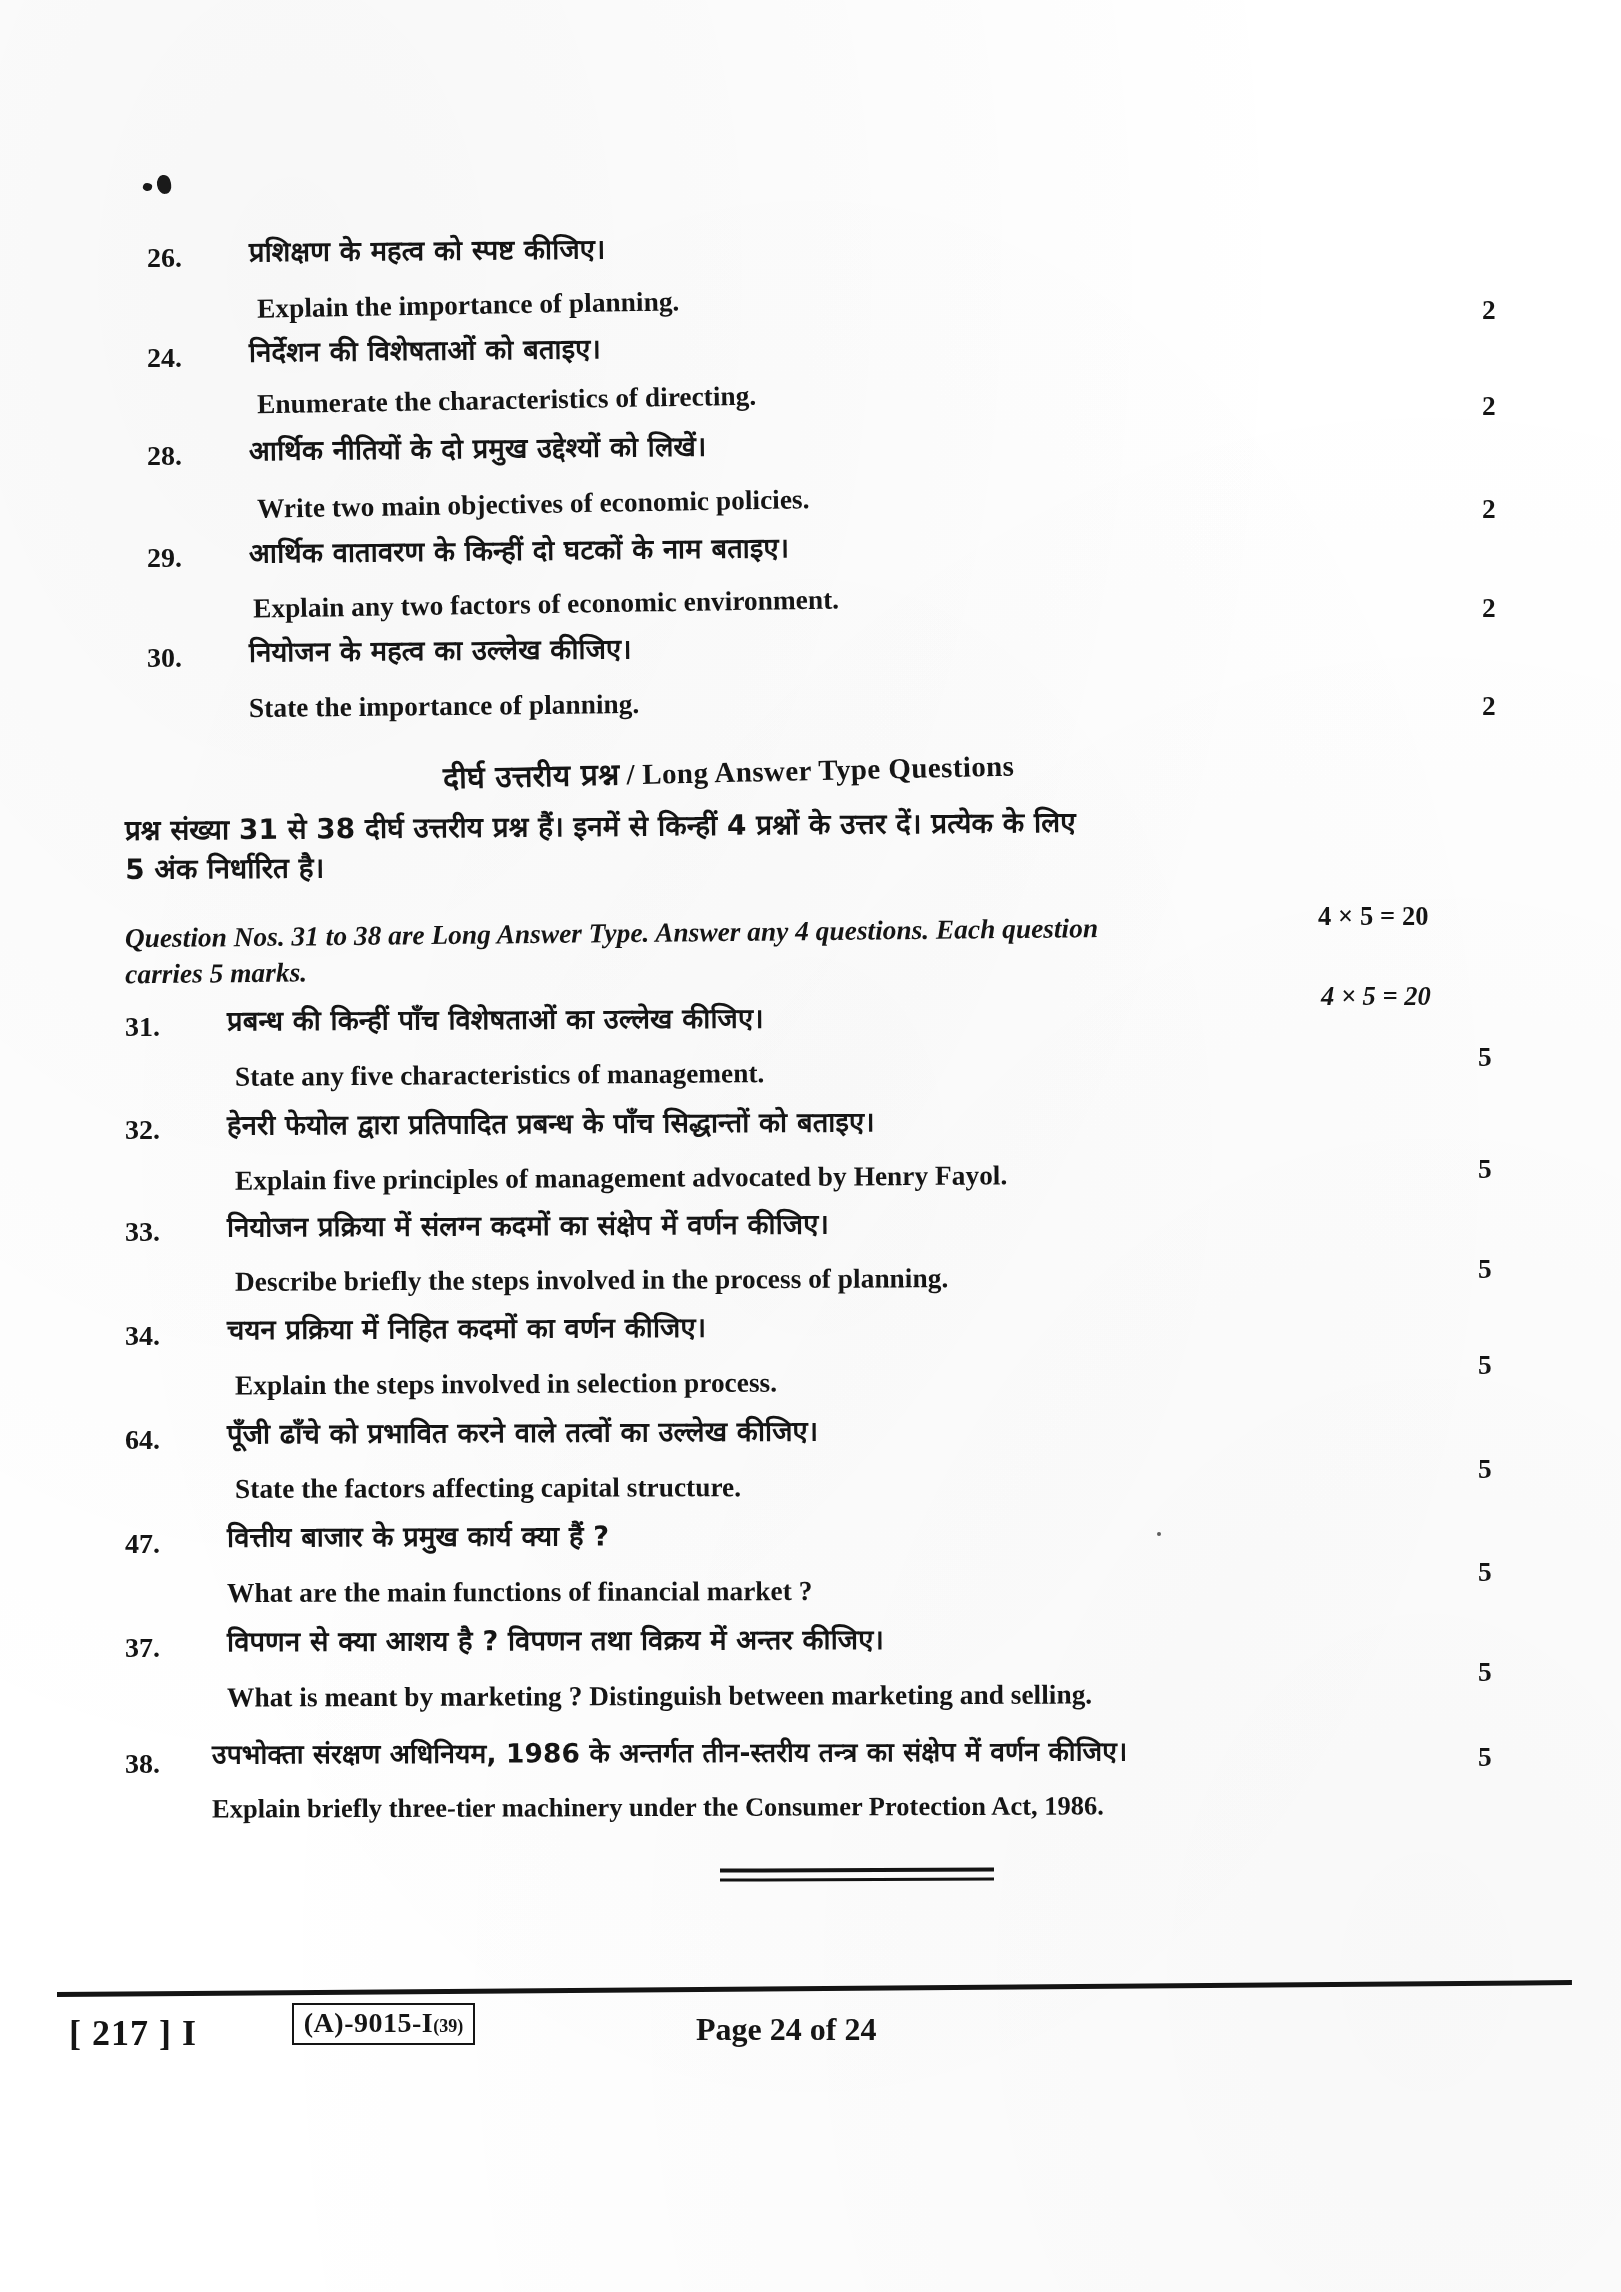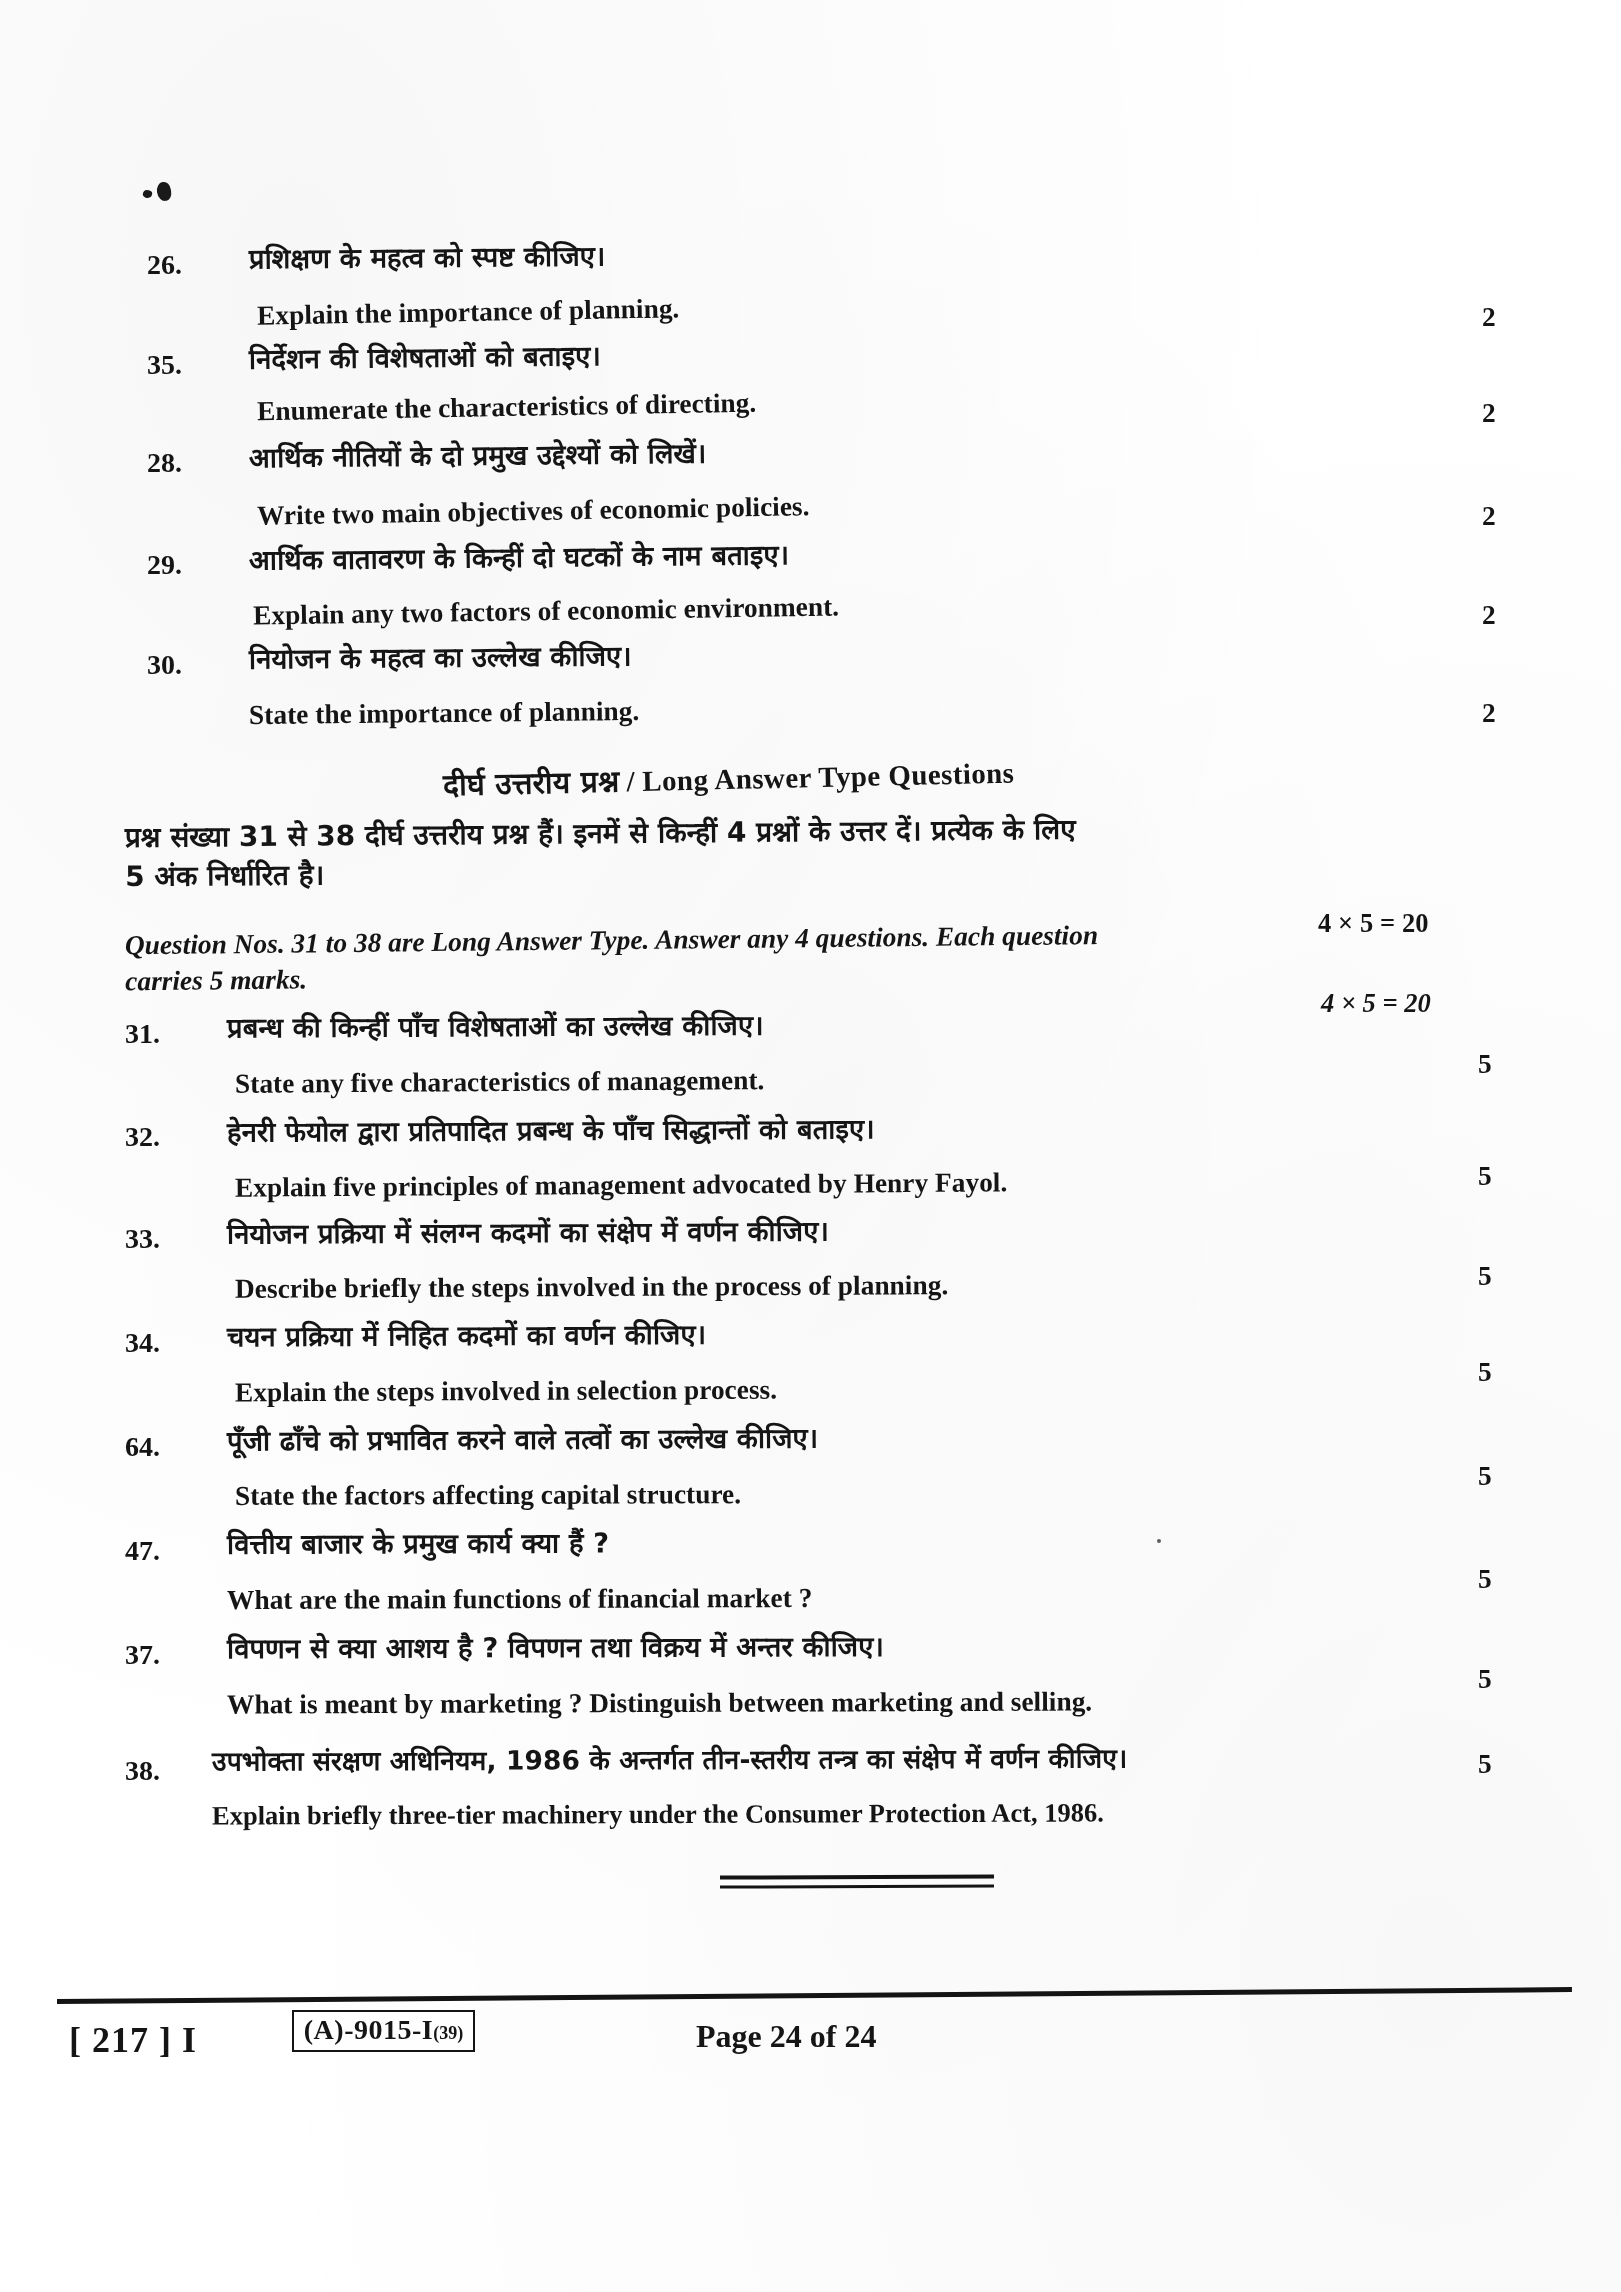--- a/index.html
+++ b/index.html
@@ -19,21 +19,21 @@
     
     background-image:
       radial-gradient(ellipse at 18% 12%, rgba(0,0,0,0.030) 0%, rgba(0,0,0,0) 55%),
       radial-gradient(ellipse at 88% 86%, rgba(0,0,0,0.028) 0%, rgba(0,0,0,0) 60%),
       radial-gradient(ellipse at 50% 50%, rgba(0,0,0,0.012) 0%, rgba(0,0,0,0) 70%);
   }
 
   
   .sheet {
     position: absolute;
-    left: 0; top: 8px;
+    left: 0; top: 1px;
     width: 1621px;
     height: 1943px;
   }
 
   
   .dev {
     font-family: "DejaVu Sans", "Liberation Sans", sans-serif;
     font-weight: 700;
     letter-spacing: 0.1px;
   }
@@ -201,21 +201,21 @@
     <div class="ink-blob blob-b"></div>
 
     <div class="q-row">
       <div class="q-num" style="left:147px; top:241px;">26.</div>
       <div class="q-hi dev" style="left:249px; top:235px; transform:rotate(-0.5deg);">प्रशिक्षण के महत्व को स्पष्ट कीजिए।</div>
       <div class="q-en eng" style="left:257px; top:289px; transform:rotate(-1.0deg);">Explain the importance of planning.</div>
       <div class="q-mark" style="left:1482px; top:294px;">2</div>
     </div>
 
     <div class="q-row">
-      <div class="q-num" style="left:147px; top:341px;">35.</div>
+      <div class="q-num" style="left:147px; top:341px;">24.</div>
       <div class="q-hi dev" style="left:249px; top:335px; transform:rotate(-0.6deg);">निर्देशन की विशेषताओं को बताइए।</div>
       <div class="q-en eng" style="left:257px; top:384px; transform:rotate(-1.0deg);">Enumerate the characteristics of directing.</div>
       <div class="q-mark" style="left:1482px; top:390px;">2</div>
     </div>
 
     <div class="q-row">
       <div class="q-num" style="left:147px; top:439px;">28.</div>
       <div class="q-hi dev" style="left:249px; top:433px; transform:rotate(-0.6deg);">आर्थिक नीतियों के दो प्रमुख उद्देश्यों को लिखें।</div>
       <div class="q-en eng" style="left:257px; top:488px; transform:rotate(-1.0deg);">Write two main objectives of economic policies.</div>
       <div class="q-mark" style="left:1482px; top:493px;">2</div>

